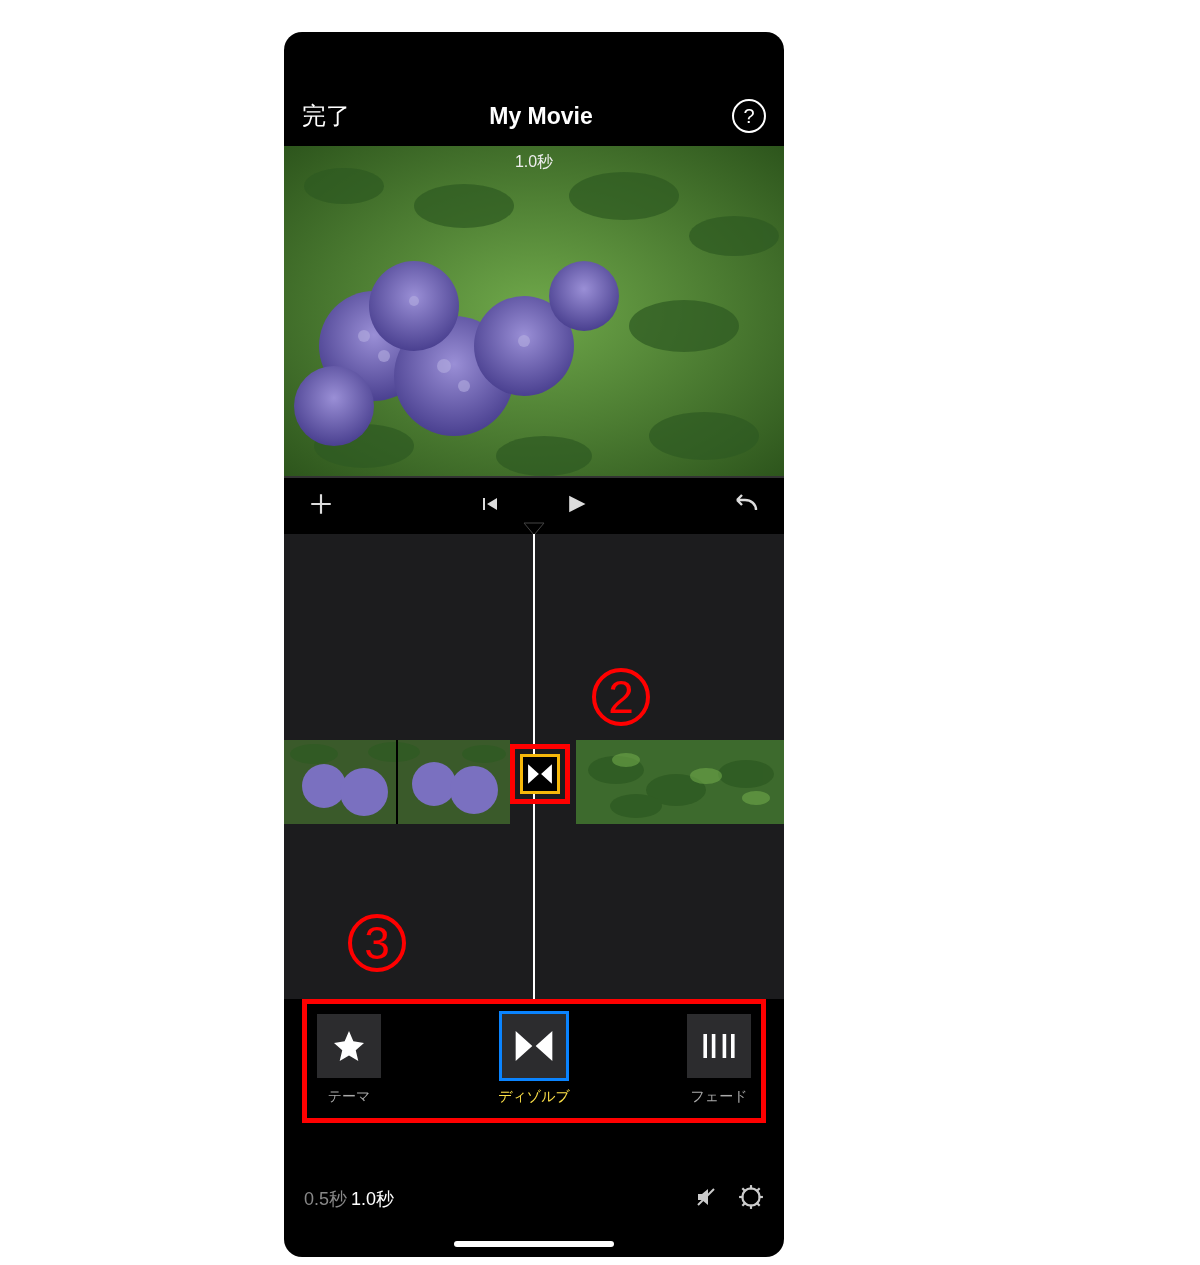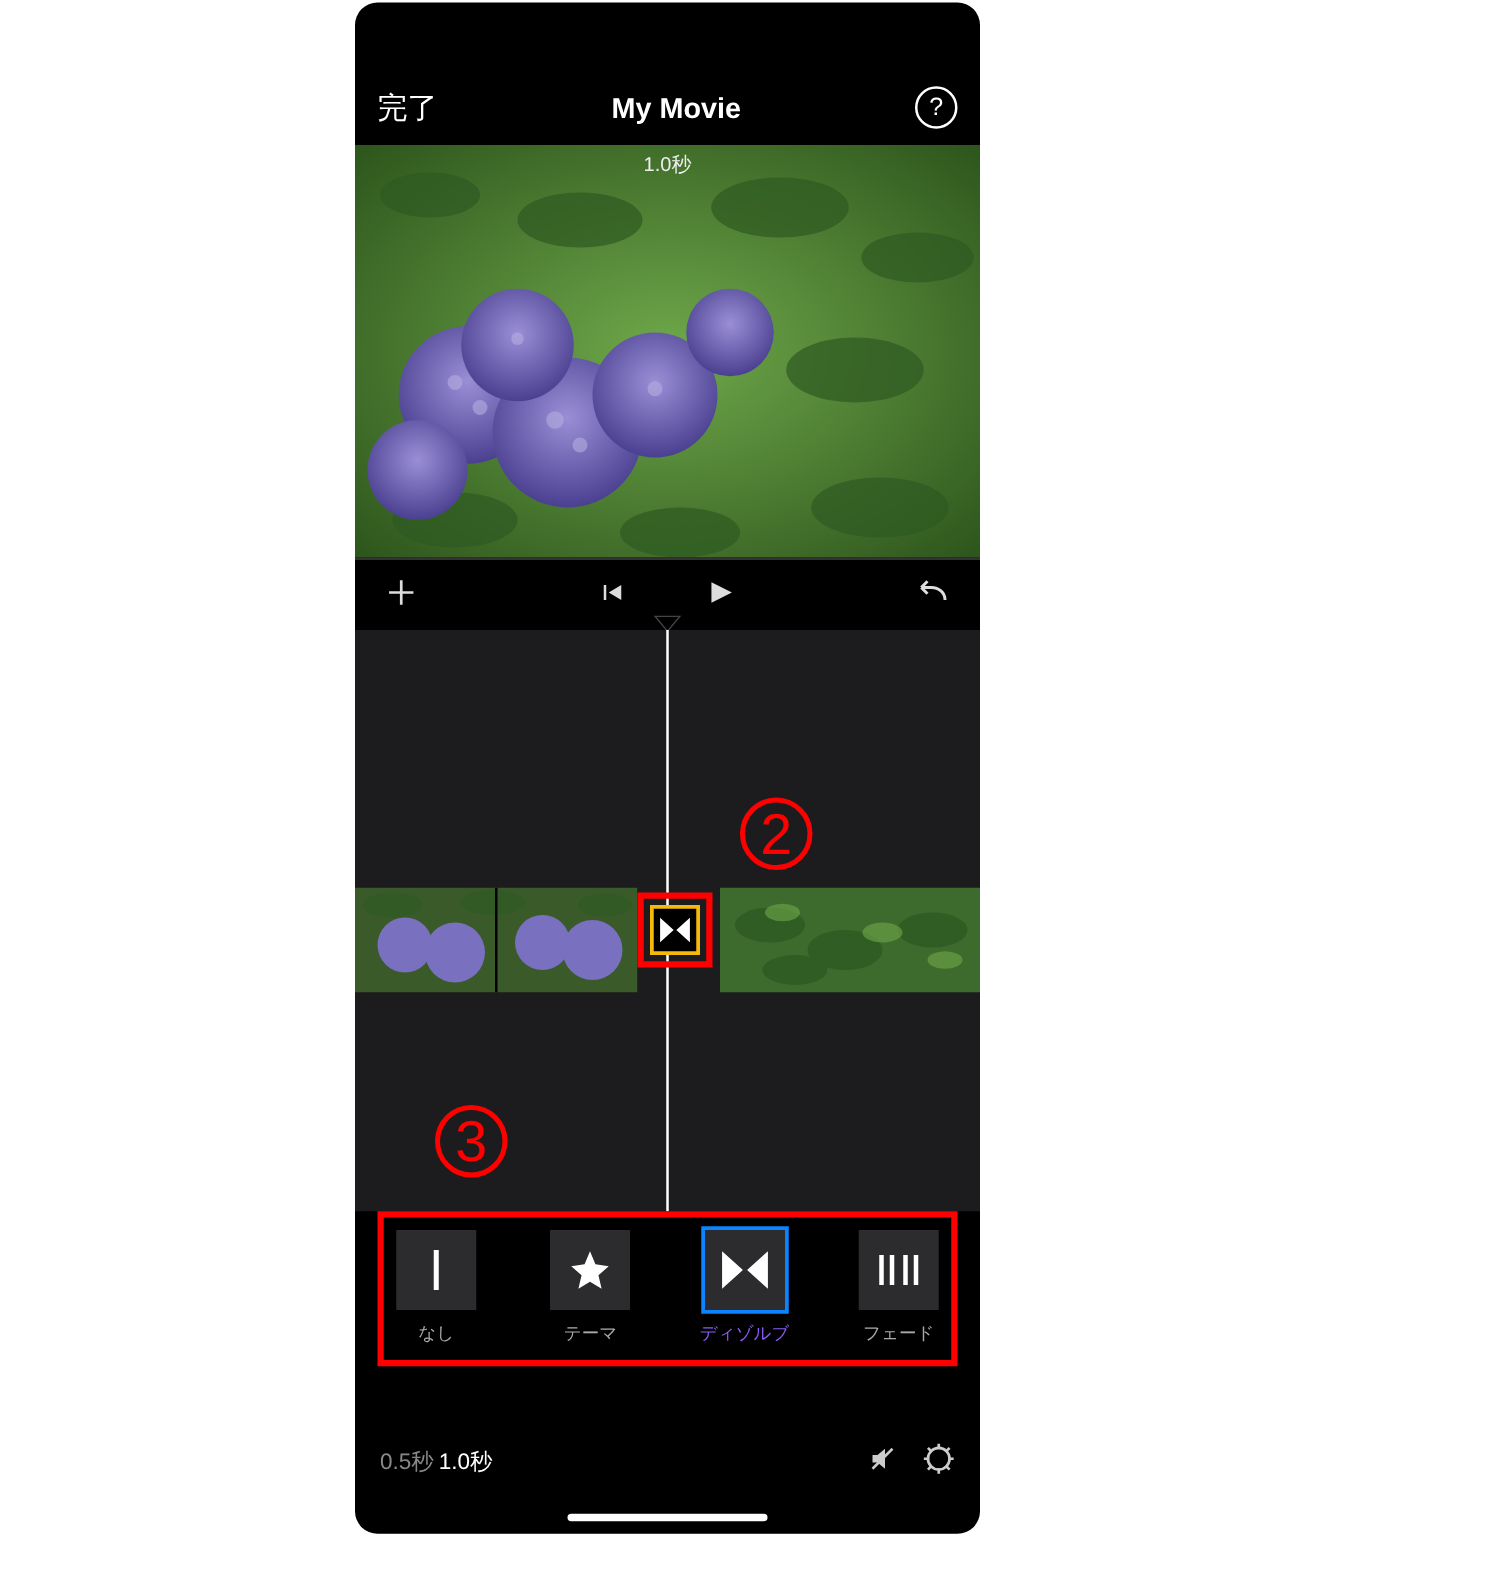--- a/index.html
+++ b/index.html
@@ -1,17 +1,17 @@
 <!DOCTYPE html>
 <html><head>
 <meta charset="utf-8">
 <style>
   html,body{margin:0;padding:0;background:#fff;font-family:-apple-system,"Helvetica Neue",Arial,sans-serif;}
   .stage{width:1200px;height:1265px;background:#fff;position:relative;overflow:hidden;}
-  .phone{position:absolute;left:284px;top:2px;width:500px;height:1225px;background:#000;border-radius:18px;overflow:hidden;color:#fff;}
+  .phone{position:absolute;left:284px;top:32px;width:500px;height:1225px;background:#000;border-radius:18px;overflow:hidden;color:#fff;}
   .statusbar{height:60px;}
   .nav{height:48px;display:flex;align-items:center;justify-content:space-between;padding:0 18px;}
   .nav .title{font-size:23px;font-weight:700;}
   .nav .done{font-size:24px;}
   .nav .help{width:30px;height:30px;border:2px solid #fff;border-radius:50%;display:flex;align-items:center;justify-content:center;font-size:20px;}
   .preview{position:relative;height:330px;margin:6px 0 0 0;background:#2a4a1f;overflow:hidden;}
   .preview svg{display:block;}
   .preview .dur{position:absolute;top:6px;left:50%;transform:translateX(-50%);font-size:16px;color:#eee;}
   .transport{height:56px;display:flex;align-items:center;justify-content:space-between;padding:0 24px;border-top:2px solid #333;}
   .transport .mid{display:flex;gap:60px;align-items:center;}
@@ -26,21 +26,21 @@
   .trans-inner{width:40px;height:40px;border:3px solid #f6b80a;box-sizing:border-box;background:#000;display:flex;align-items:center;justify-content:center;}
   .annot{position:absolute;color:#ff0000;font-size:46px;font-weight:400;border:4px solid #ff0000;width:50px;height:50px;border-radius:50%;display:flex;align-items:center;justify-content:center;font-family:Arial,sans-serif;}
   .annot2{left:308px;top:134px;}
   .annot3{left:64px;top:380px;}
   .panel{position:relative;height:172px;padding:0 18px;}
   .panel-box{border:5px solid #ff0000;padding:10px 8px 12px 8px;display:flex;justify-content:space-between;gap:6px;}
   .tbtn{display:flex;flex-direction:column;align-items:center;width:68px;}
   .tbtn .sq{width:64px;height:64px;background:#2c2c2e;display:flex;align-items:center;justify-content:center;}
   .tbtn.sel .sq{outline:3px solid #0a84ff;outline-offset:0;}
   .tbtn .lbl{margin-top:10px;font-size:14px;color:#aaa;white-space:nowrap;}
-  .tbtn.sel .lbl{color:#8b5cf6;}
+  .tbtn.sel .lbl{color:#fde047;}
   .bottom{height:56px;display:flex;align-items:center;justify-content:space-between;padding:0 20px;}
   .durs{display:flex;gap:4px;font-size:18px;}
   .durs .dim{color:#888;}
   .durs .act{color:#fff;}
   .btm-right{display:flex;gap:20px;align-items:center;}
   .homebar{position:absolute;left:50%;bottom:10px;transform:translateX(-50%);width:160px;height:6px;background:#fff;border-radius:4px;}
 </style>
 </head>
 <body>
 
@@ -168,28 +168,20 @@
         </div>
       </div>
 
       <div class="annot annot2">2</div>
       <div class="annot annot3">3</div>
     </div>
 
     <div class="panel">
       <div class="panel-box">
 
-        <div class="tbtn">
-          <div class="sq">
-              <svg width="30" height="36">
-                <rect x="13" y="2" width="4" height="32" fill="#fff"></rect>
-              </svg>
-            </div>
-          <div class="lbl">なし</div>
-        </div>
 
         <div class="tbtn">
           <div class="sq">
               <svg width="36" height="36" viewBox="0 0 24 24">
                 <path fill="#fff" d="M12 2l2.9 6.9L22 10l-5.5 4.8L18.2 22 12 18.3 5.8 22l1.7-7.2L2 10l7.1-1.1z"></path>
               </svg>
             </div>
           <div class="lbl">テーマ</div>
         </div>
 

